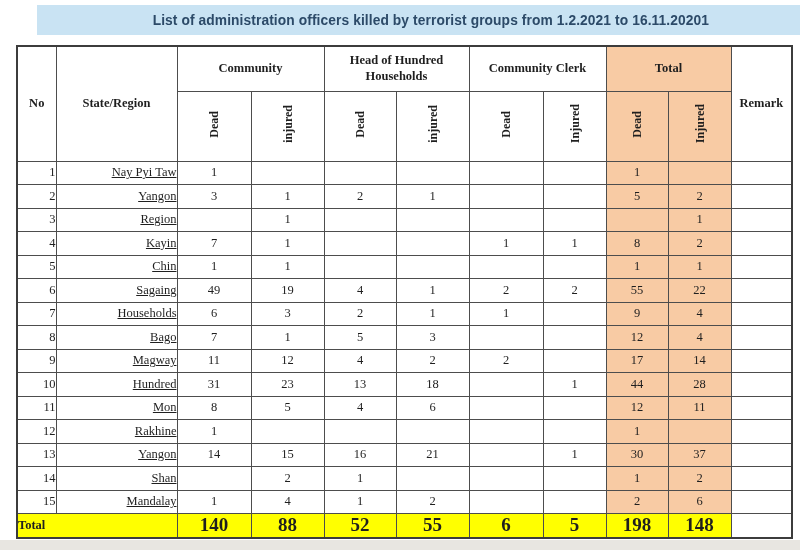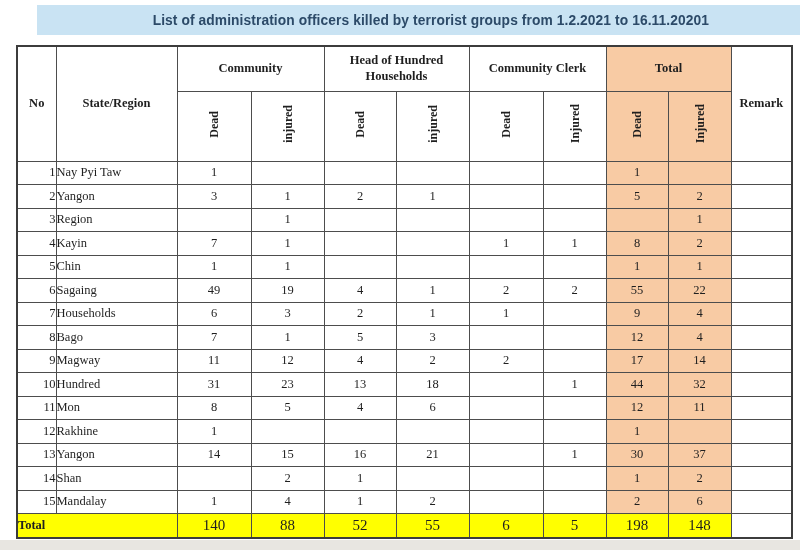--- a/index.html
+++ b/index.html
@@ -44,28 +44,28 @@
   th.v span {
     display:inline-block;
     writing-mode:vertical-rl; transform:rotate(180deg);
     font-weight:bold; font-size:12px; line-height:1;
   }
   .peach { background:var(--peach, #f8cba4); }
   .yellow { background:var(--yellow, #ffff00); }
 
   tr.r { height:23.5px; }
   td.no-cell { text-align:right; padding-right:7px; }
-  td.state-cell { text-align:left; padding-left:8px; }
+  td.state-cell { text-align:right; padding-left:8px;text-decoration:underline; }
   td.num { text-align:center; }
 
   tr.total-row { height:24px; }
   td.total-label {
     text-align:left; padding-left:6px; font-weight:bold; font-size:13px;
   }
-  tr.total-row td.num { font-size:15px; }
+  tr.total-row td.num { font-size:19px;font-weight:bold; }
 </style>
 </head>
 <body>
 
 <div class="page">
 
   <div class="title-bar">
     <span class="title-text">List of administration officers killed by terrorist groups from 1.2.2021 to 16.11.20201</span>
   </div>
 
@@ -234,21 +234,21 @@
   <tr class="r">
     <td class="no-cell">10</td>
     <td class="state-cell">Hundred</td>
     <td class="num">31</td>
     <td class="num">23</td>
     <td class="num">13</td>
     <td class="num">18</td>
     <td class="num"></td>
     <td class="num">1</td>
     <td class="num peach">44</td>
-    <td class="num peach">32</td>
+    <td class="num peach">28</td>
     <td class="num"></td>
   </tr>
 
   <tr class="r">
     <td class="no-cell">11</td>
     <td class="state-cell">Mon</td>
     <td class="num">8</td>
     <td class="num">5</td>
     <td class="num">4</td>
     <td class="num">6</td>

